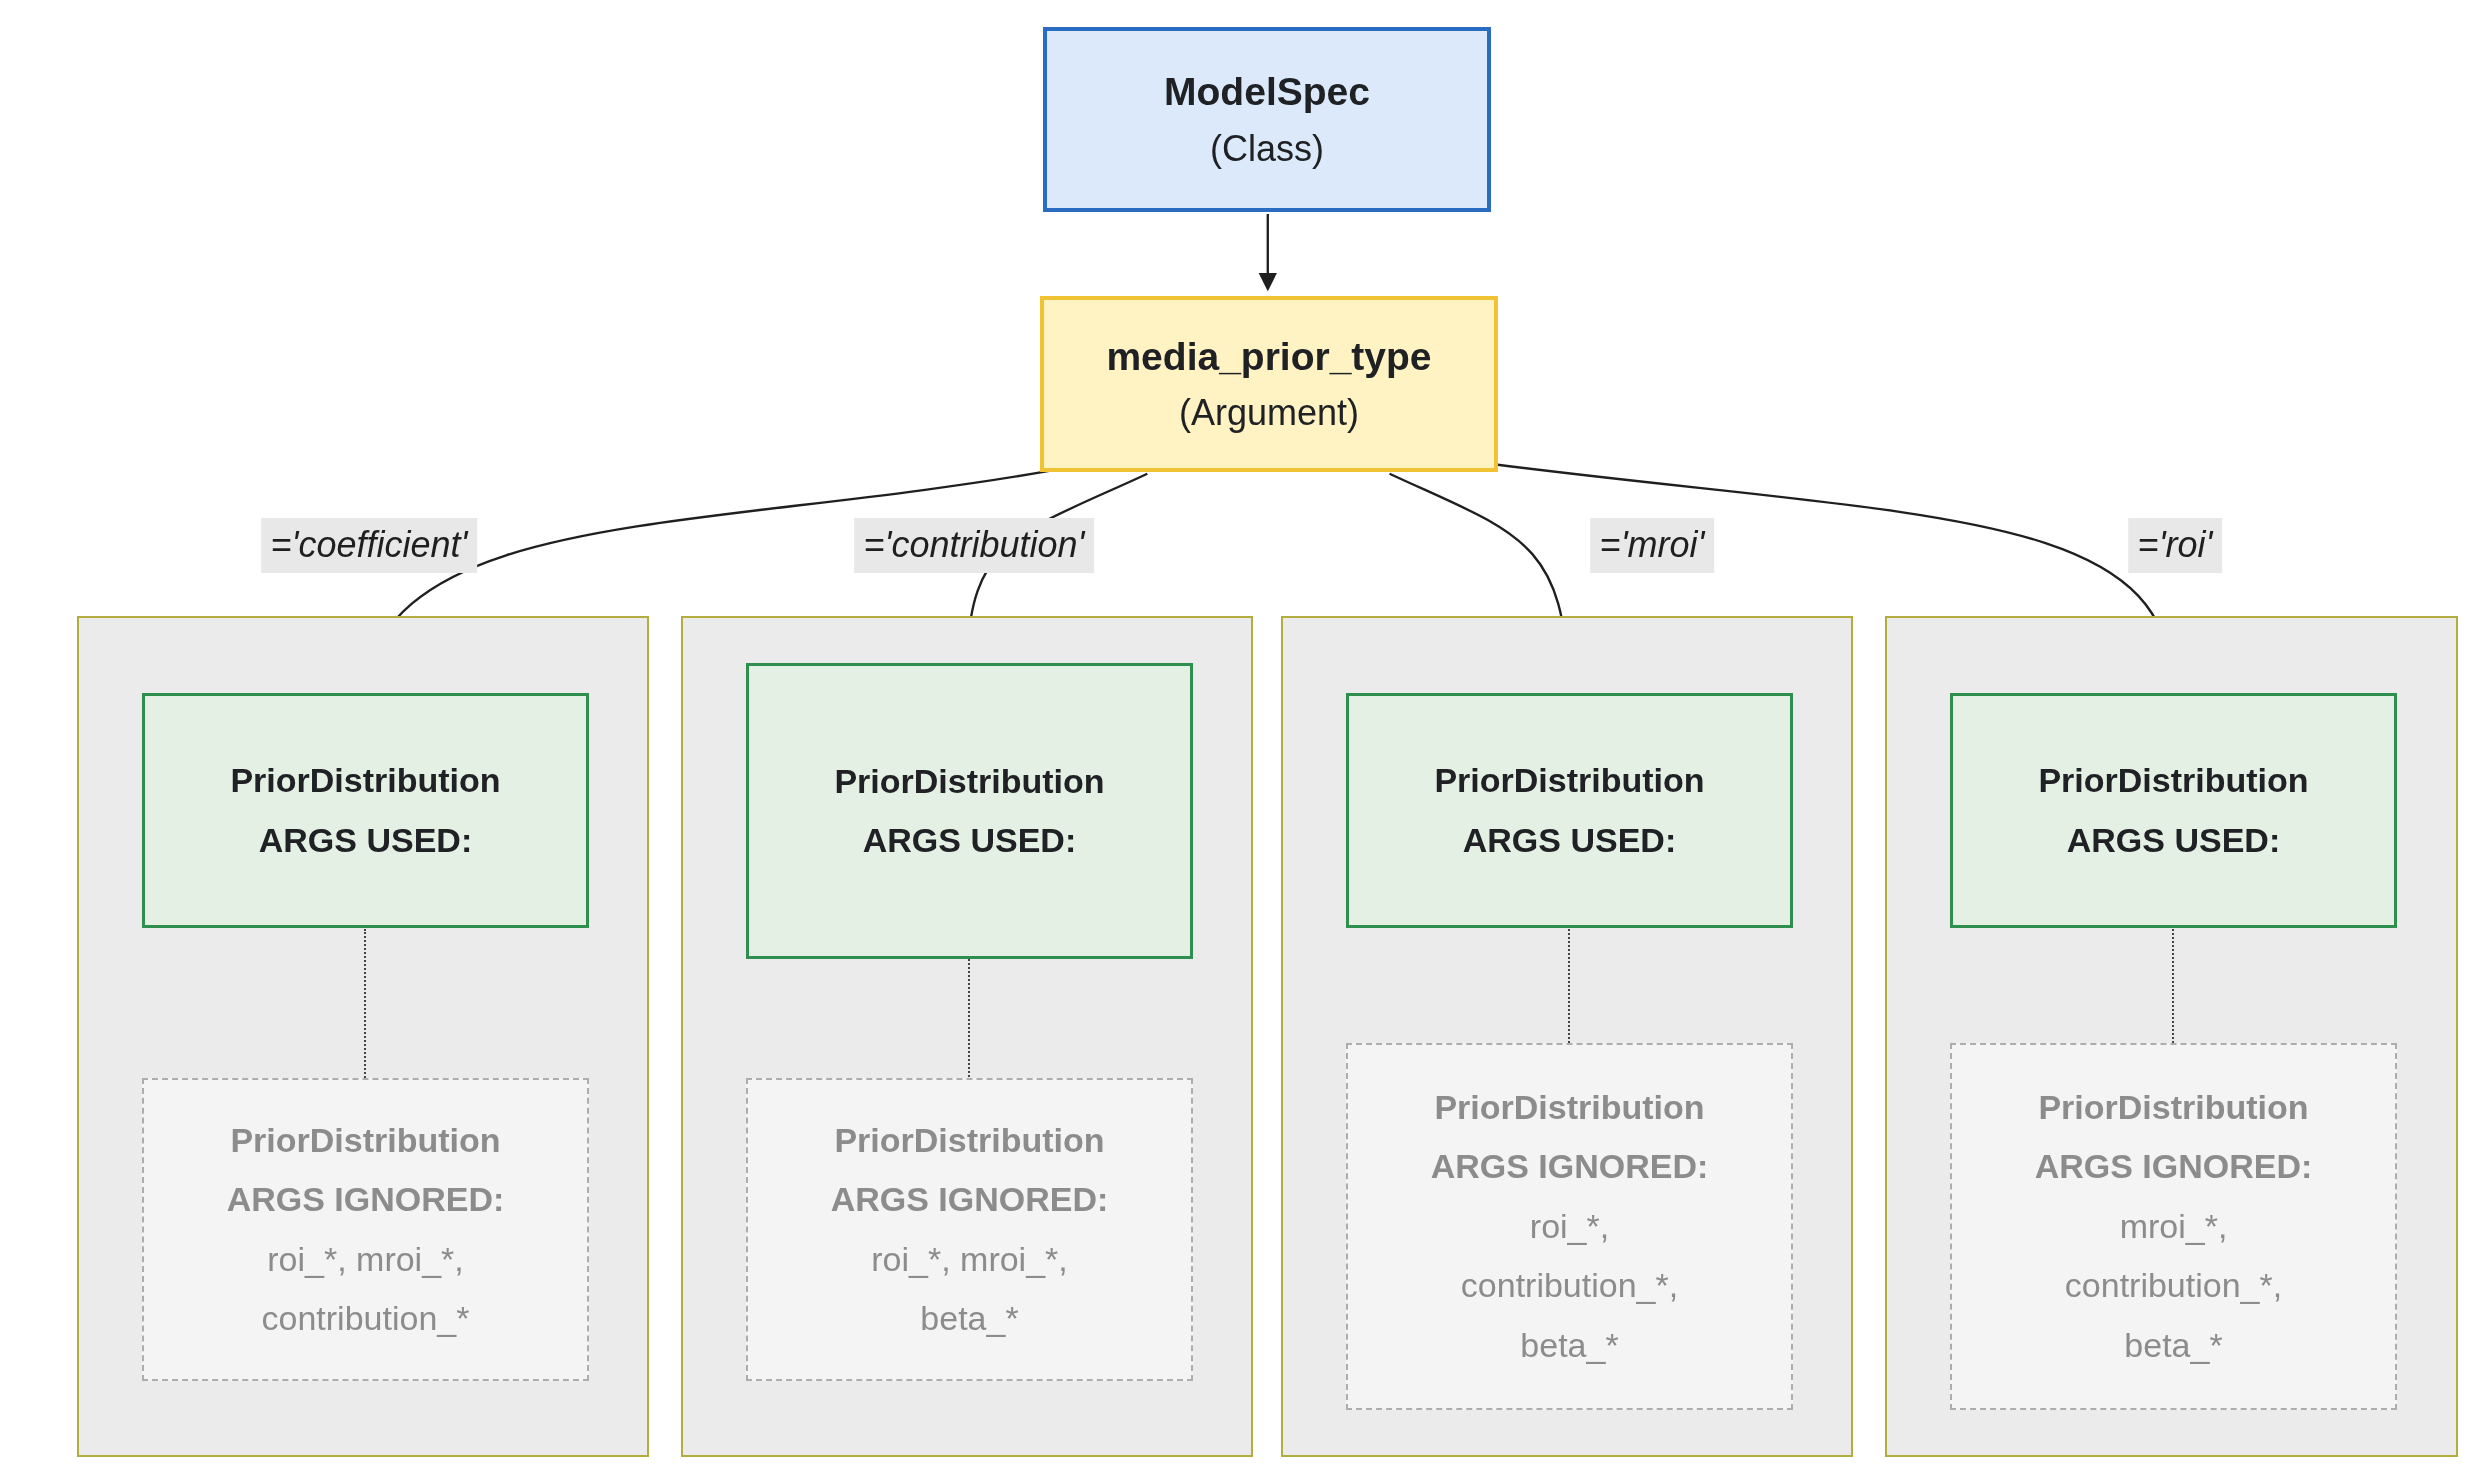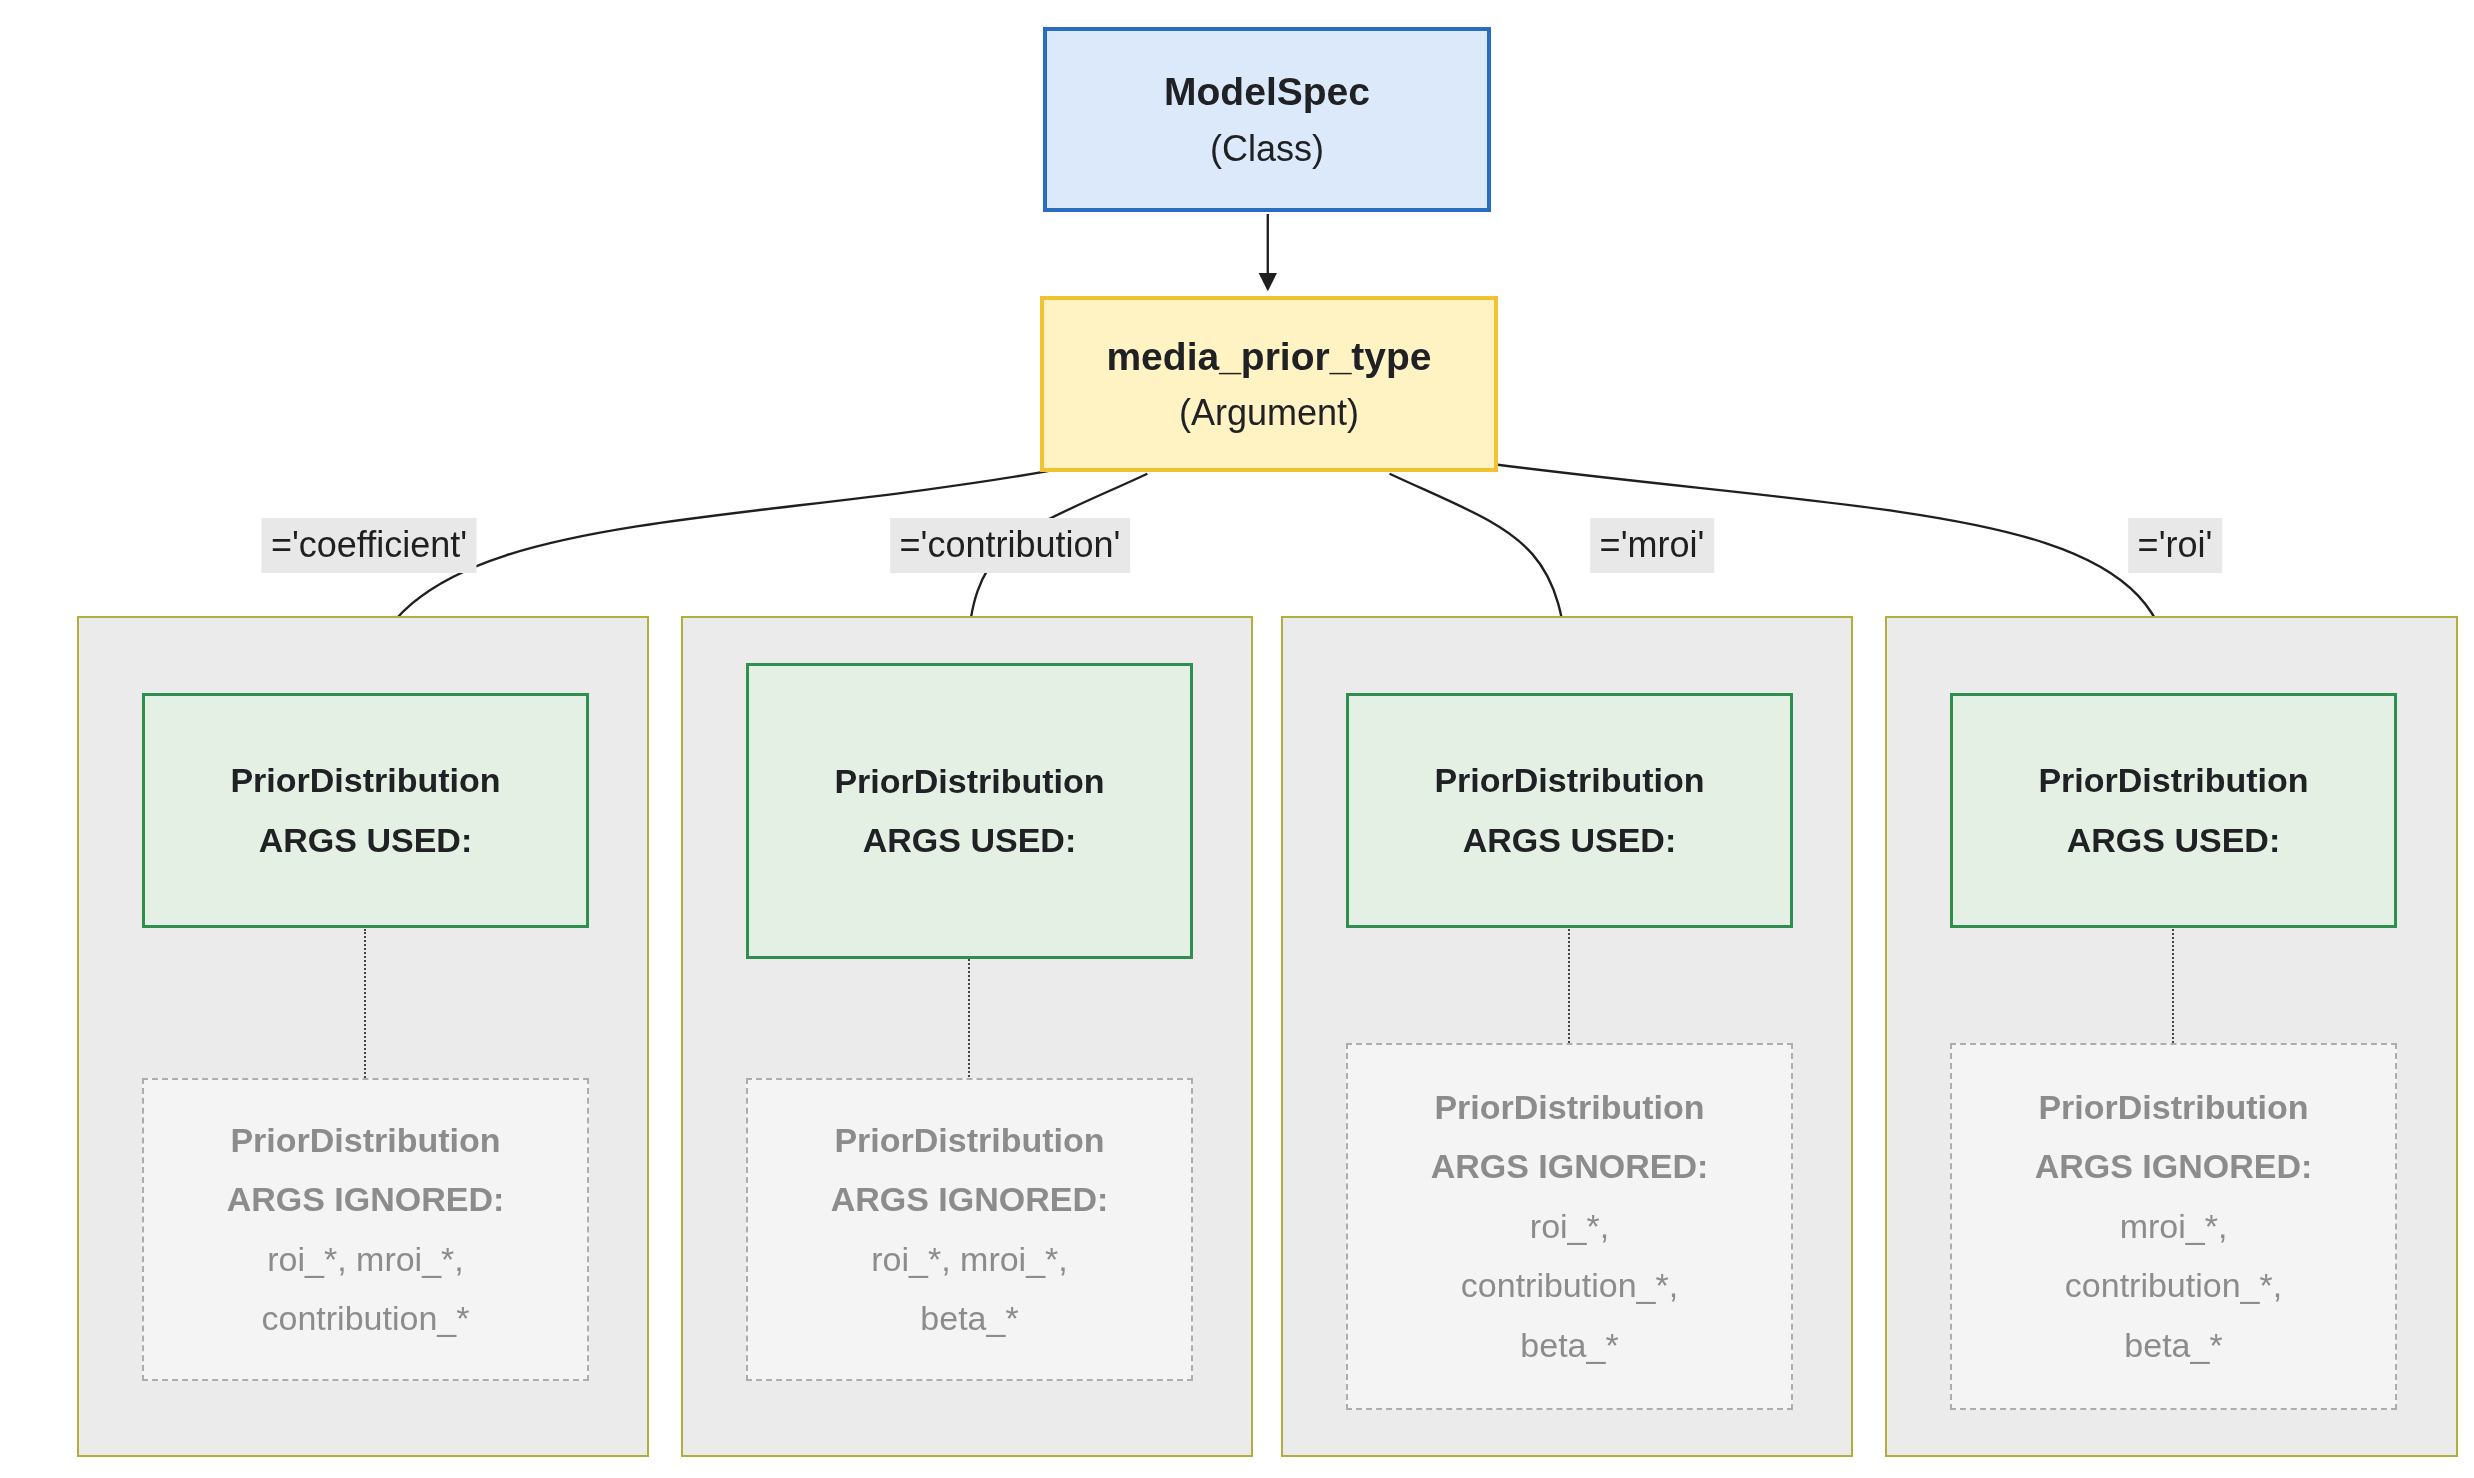--- a/index.html
+++ b/index.html
@@ -39,20 +39,21 @@
   .edge-label {
     position: absolute;
     top: 518px;
     transform: translateX(-50%);
     background: #E8E8E8;
     color: #1f1f1f;
     font-size: 36px;
     line-height: 1.3;
     padding: 4px 9.4px;
     white-space: nowrap;
+    font-style: italic;
   }
 
   .branch {
     position: absolute;
     top: 616px;
     width: 572px;
     height: 841px;
     background: #EBEBEB;
     border: 2px solid #B2AE3E;
   }
@@ -119,21 +120,21 @@
     <div class="node-title">media_prior_type</div>
     <div class="node-sub">(Argument)</div>
   </div>
 
   <div class="node modelspec">
     <div class="node-title">ModelSpec</div>
     <div class="node-sub">(Class)</div>
   </div>
 
   <div class="edge-label" style="left:369px">='coefficient'</div>
-  <div class="edge-label" style="left:1010px">='contribution'</div>
+  <div class="edge-label" style="left:974px">='contribution'</div>
   <div class="edge-label" style="left:1652px">='mroi'</div>
   <div class="edge-label" style="left:2175px">='roi'</div>
 
   <div class="branch b1">
     <div class="used-box">
       <div class="bold">PriorDistribution</div>
       <div class="bold">ARGS USED:</div>
     </div>
     <div class="dotted-line"></div>
     <div class="ignored-box">

